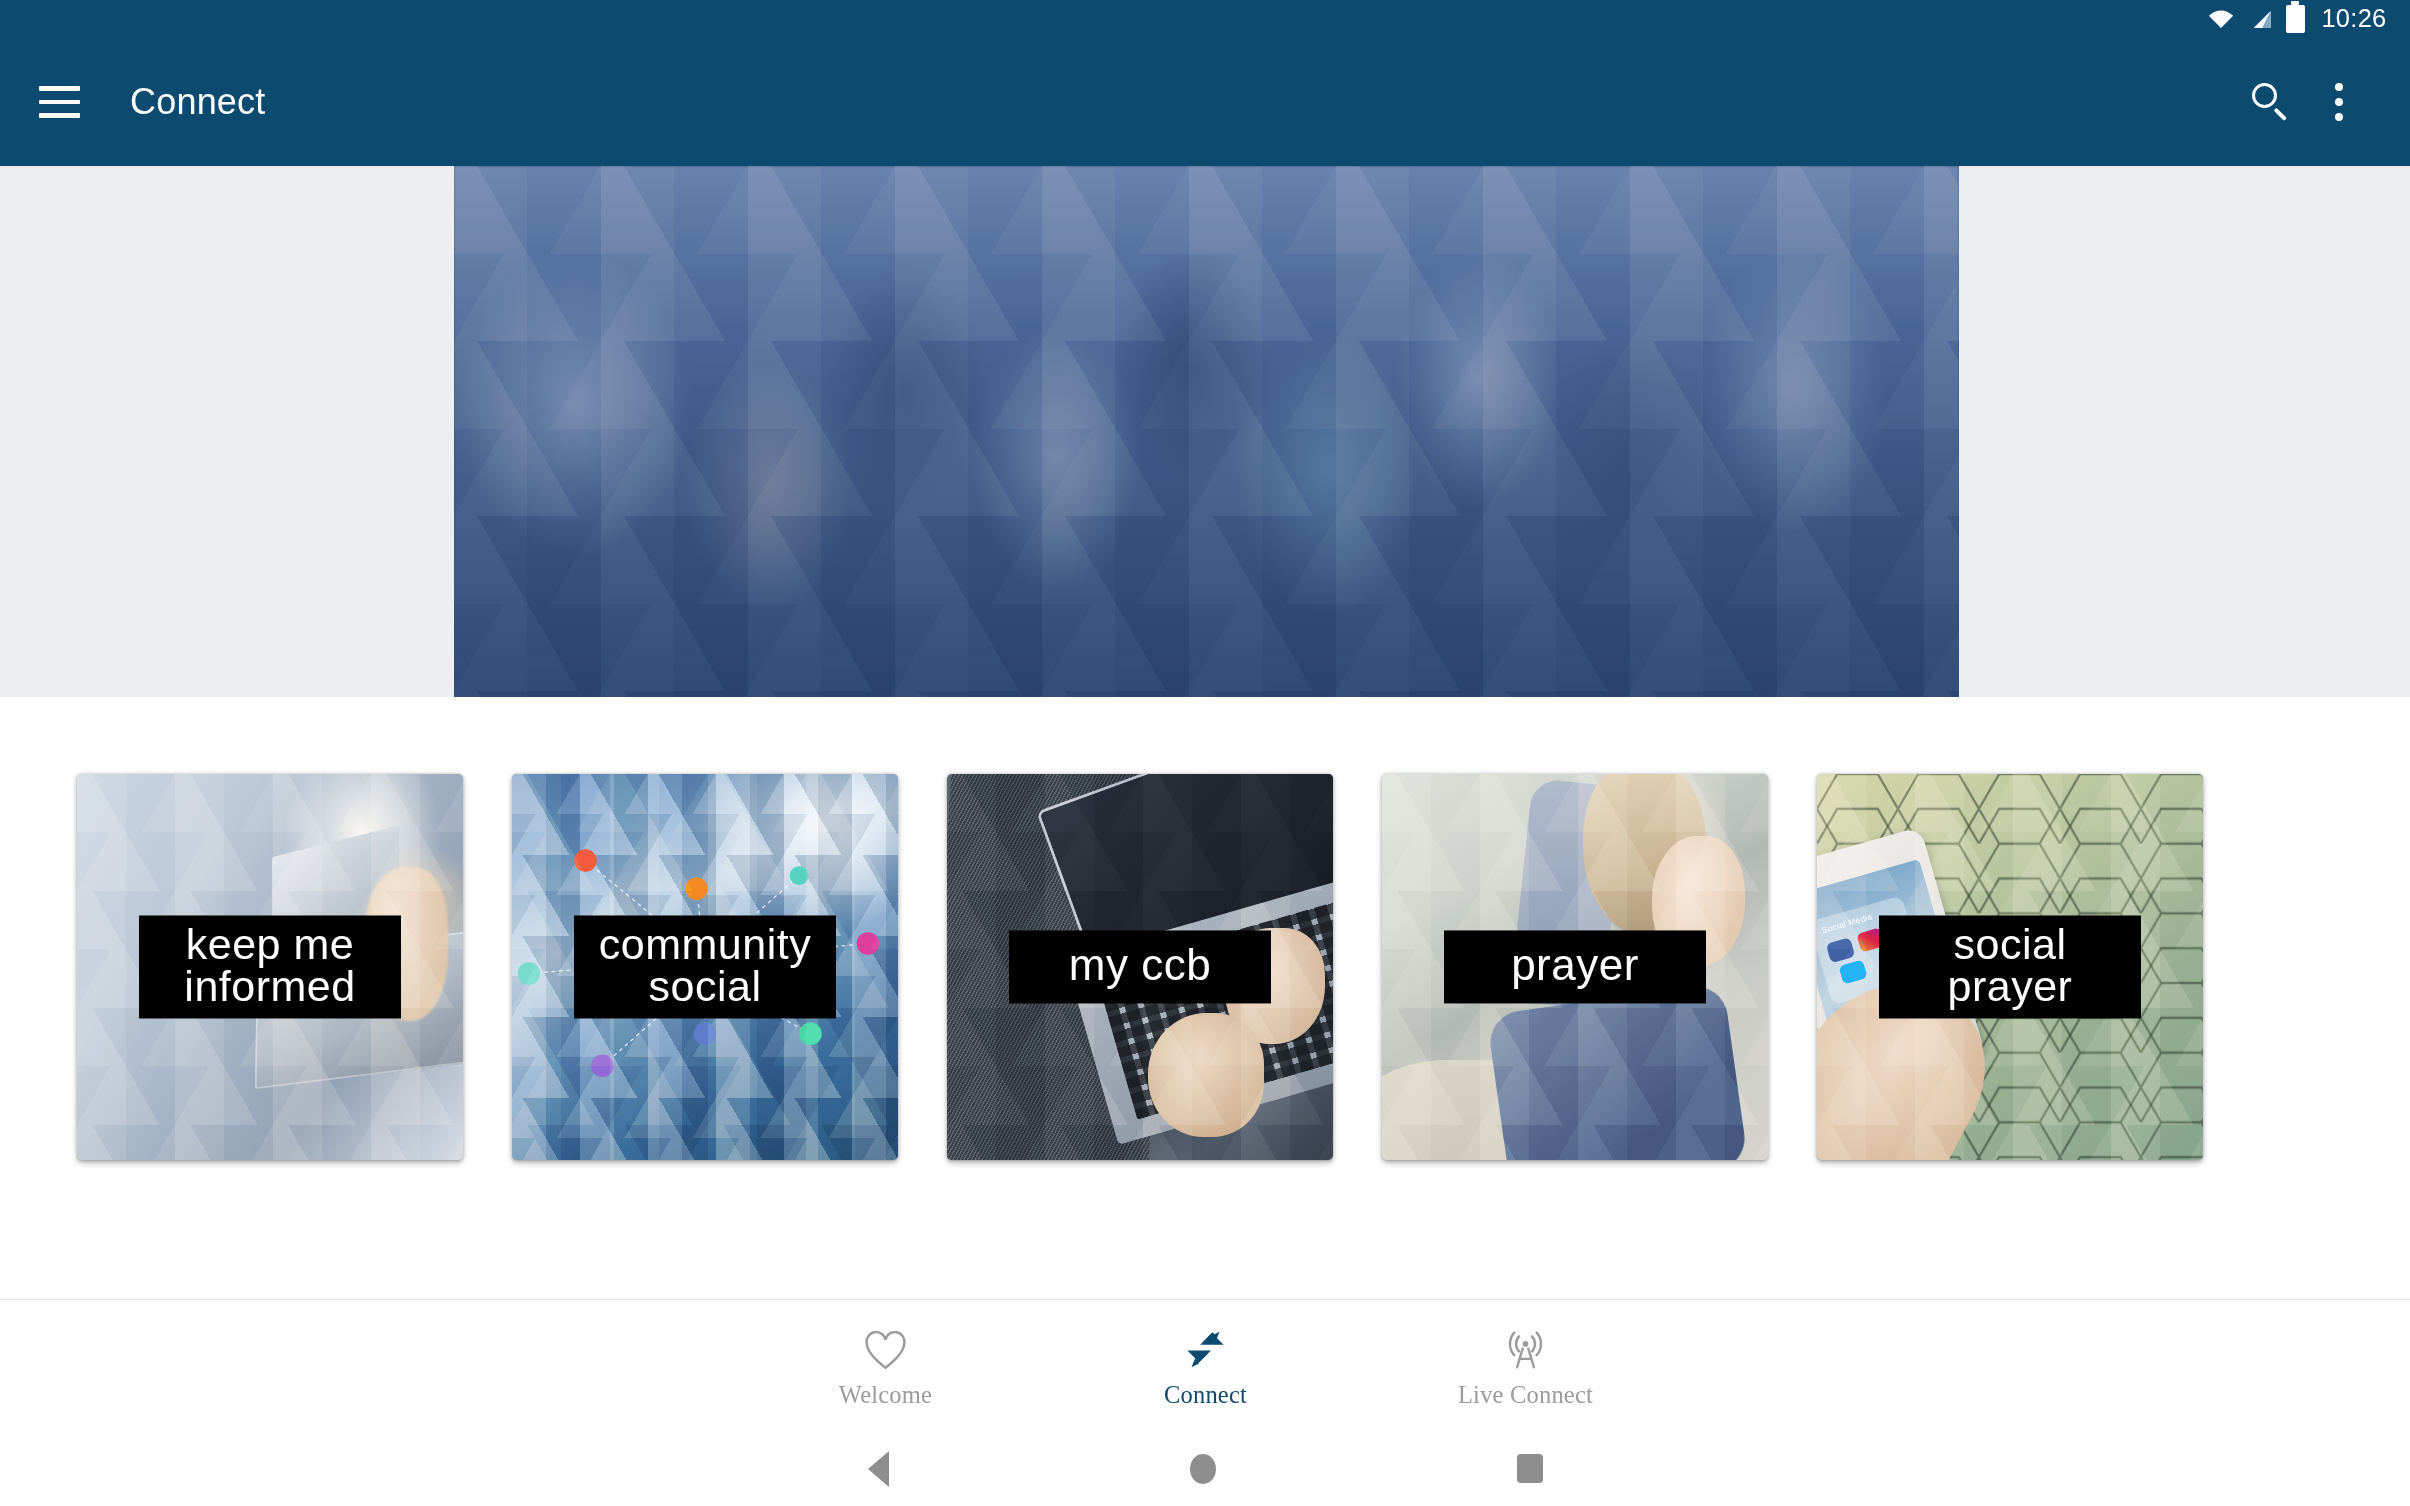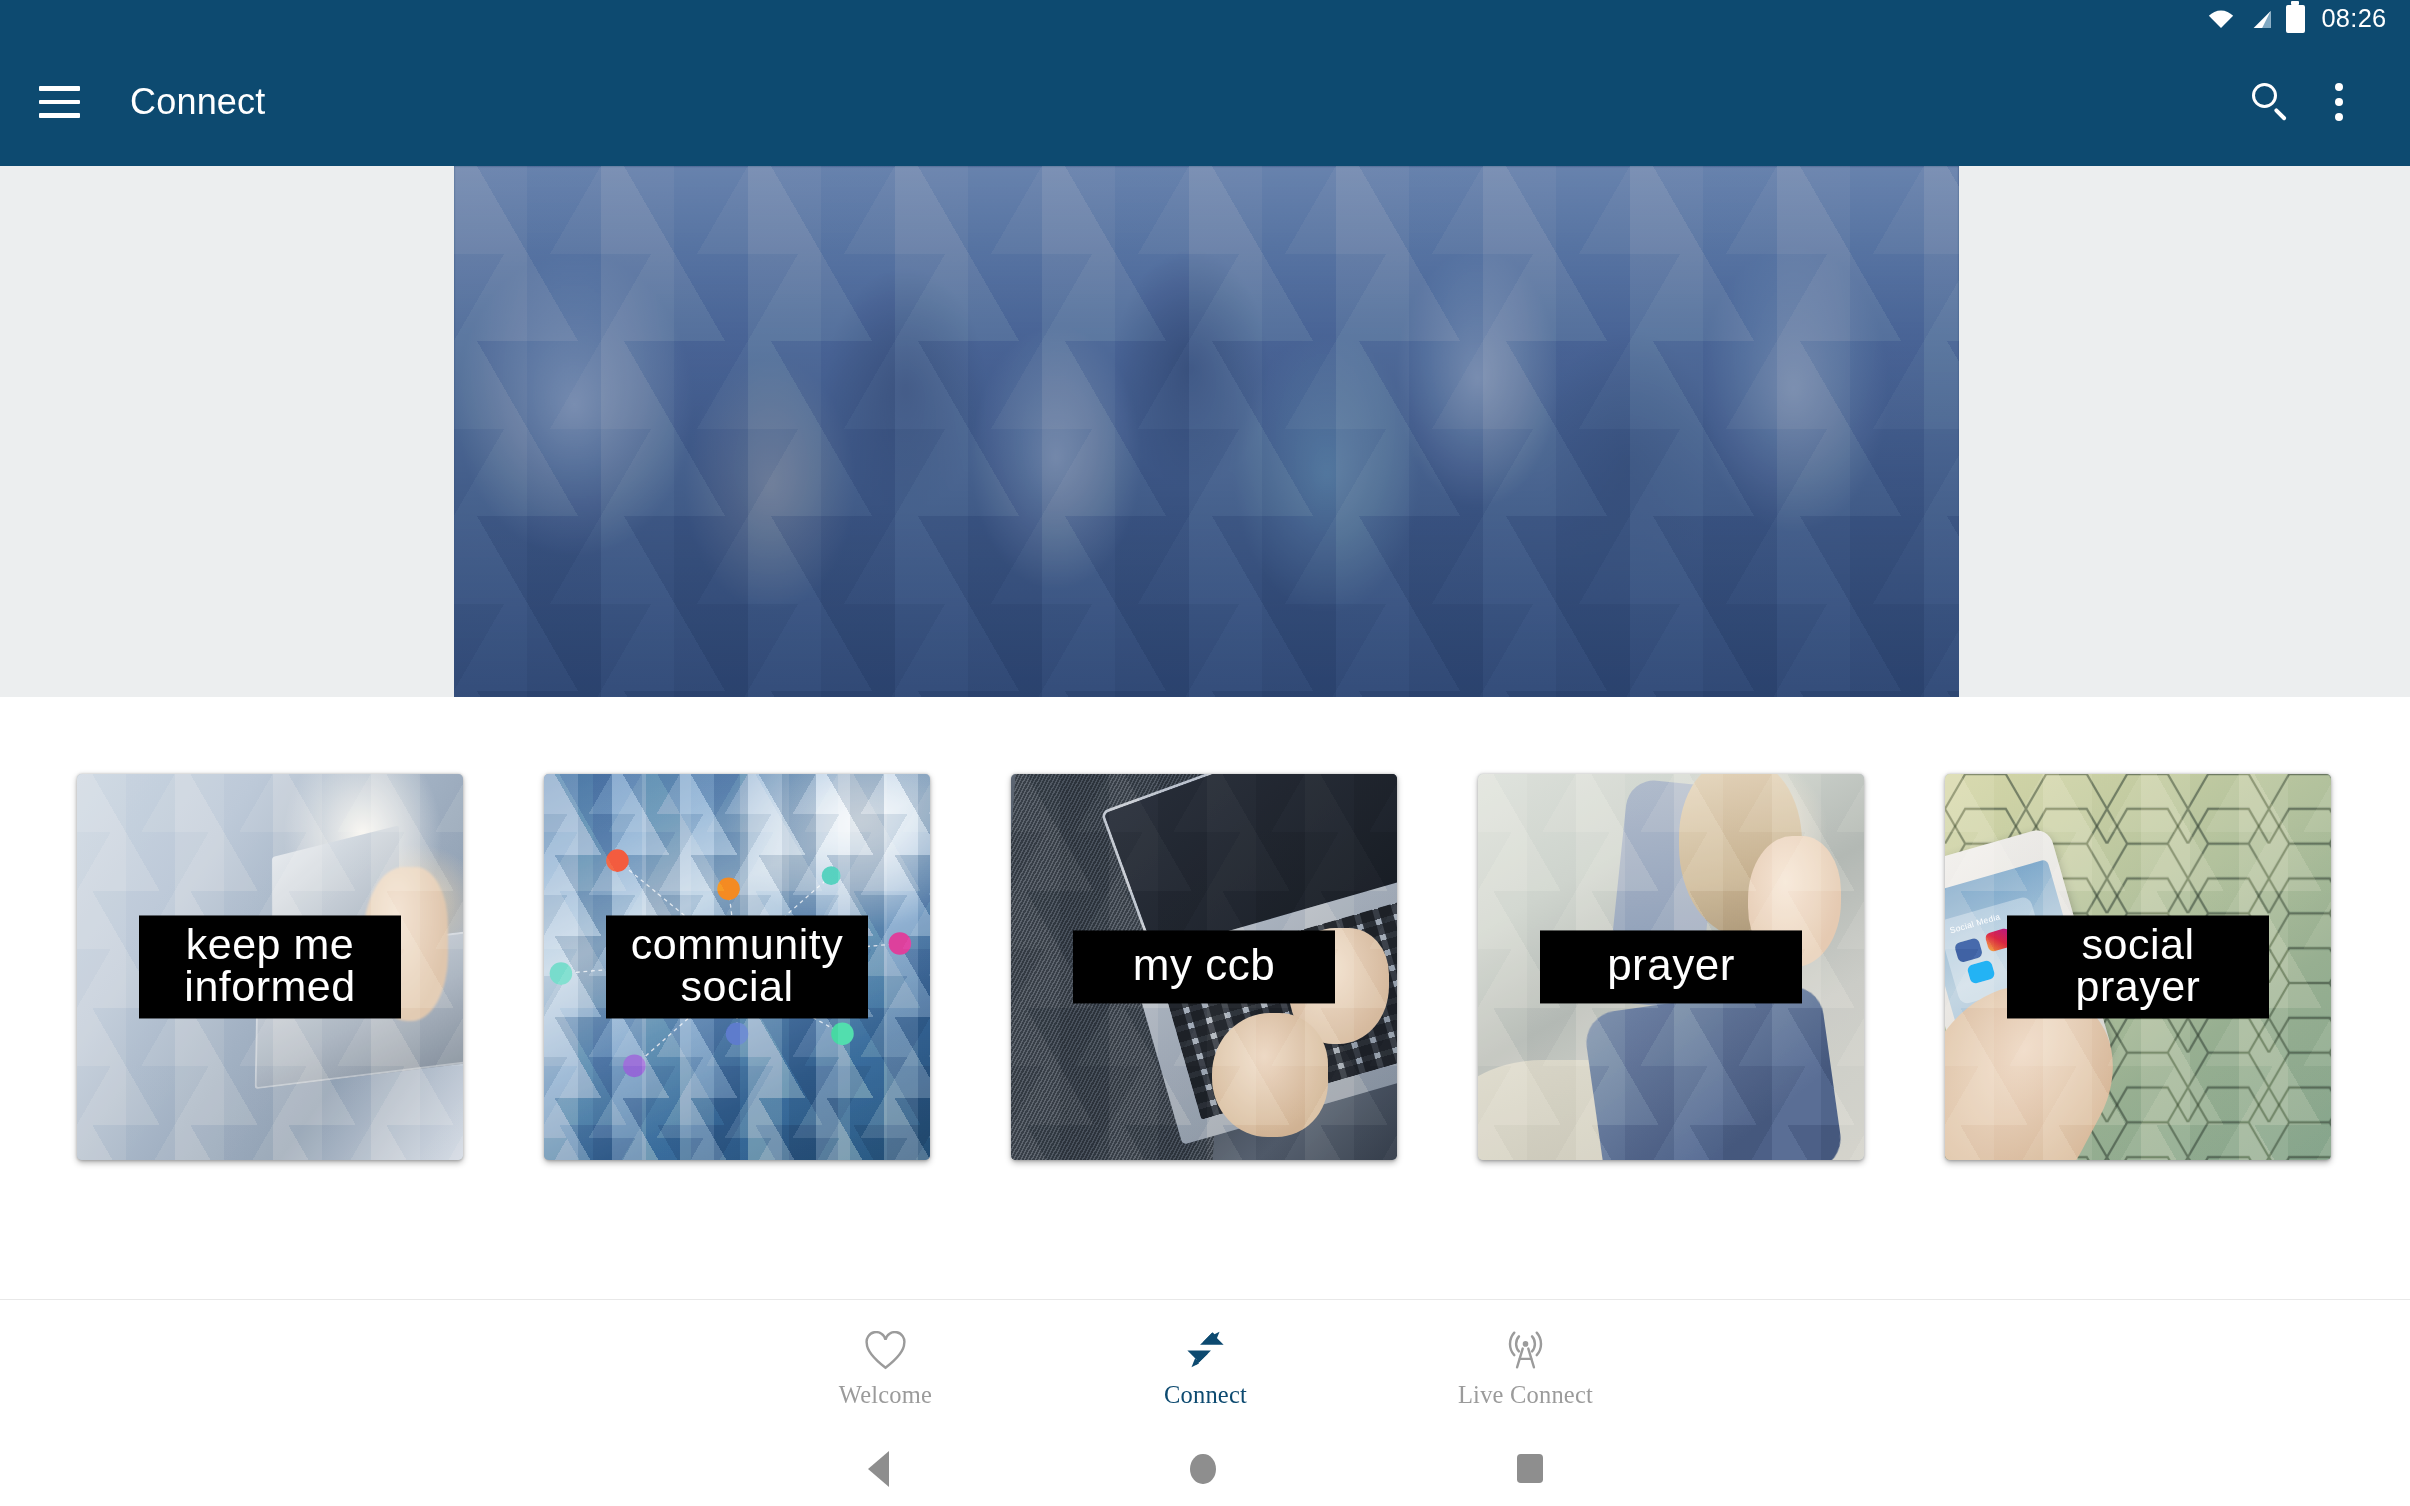--- a/index.html
+++ b/index.html
@@ -83,21 +83,21 @@
   .hero-band-text{
     color:#ffffff;font-size:102px;line-height:1;
     font-family:"Liberation Sans", sans-serif;
     font-weight:300;letter-spacing:3.8px;
     transform:scaleX(1.04);
     text-shadow:0 0 0.9px rgba(255,255,255,.35);
   }
 
   
   .cards-area{position:absolute;left:0;top:697px;width:2411px;height:603px;background:#ffffff;}
-  .cards-row{position:absolute;left:77px;top:77px;display:flex;gap:81px;}
+  .cards-row{position:absolute;left:77px;top:77px;display:flex;gap:49px;}
   .card{
     position:relative;width:386px;height:386px;
     border-radius:4.7px;overflow:hidden;cursor:pointer;
     box-shadow:0 2.8px 6.6px rgba(0,0,0,.28), 0 0.9px 2.8px rgba(0,0,0,.20);
     background:#b9c4cf;
   }
   .card-img{position:absolute;inset:0;}
   .card-tri{position:absolute;inset:0;opacity:.55;
     background-image:
       linear-gradient(60deg, rgba(255,255,255,.22) 0 50%, rgba(70,95,130,.20) 50% 100%),
@@ -236,21 +236,21 @@
             <path d="M15 20 L2 7 A18 18 0 0 1 28 7 Z" fill="#ffffff"></path>
           </svg>
       </span>
       <span class="ico-signal">
         <svg width="24.5" height="21" viewBox="0 0 26 22">
             <path d="M24 2 L24 20 L6 20 Z" fill="#ffffff"></path>
             <path d="M24 2 L24 20 L15 20 Z" fill="#7fa8c2"></path>
           </svg>
       </span>
       <span class="ico-batt"></span>
-      <span class="status-time">08:26</span>
+      <span class="status-time">10:26</span>
     </div>
   </div>
 
   <div class="toolbar">
     <div class="hamburger">
       <span></span>
         <span></span>
         <span></span>
     </div>
     <div class="toolbar-title">Connect</div>

